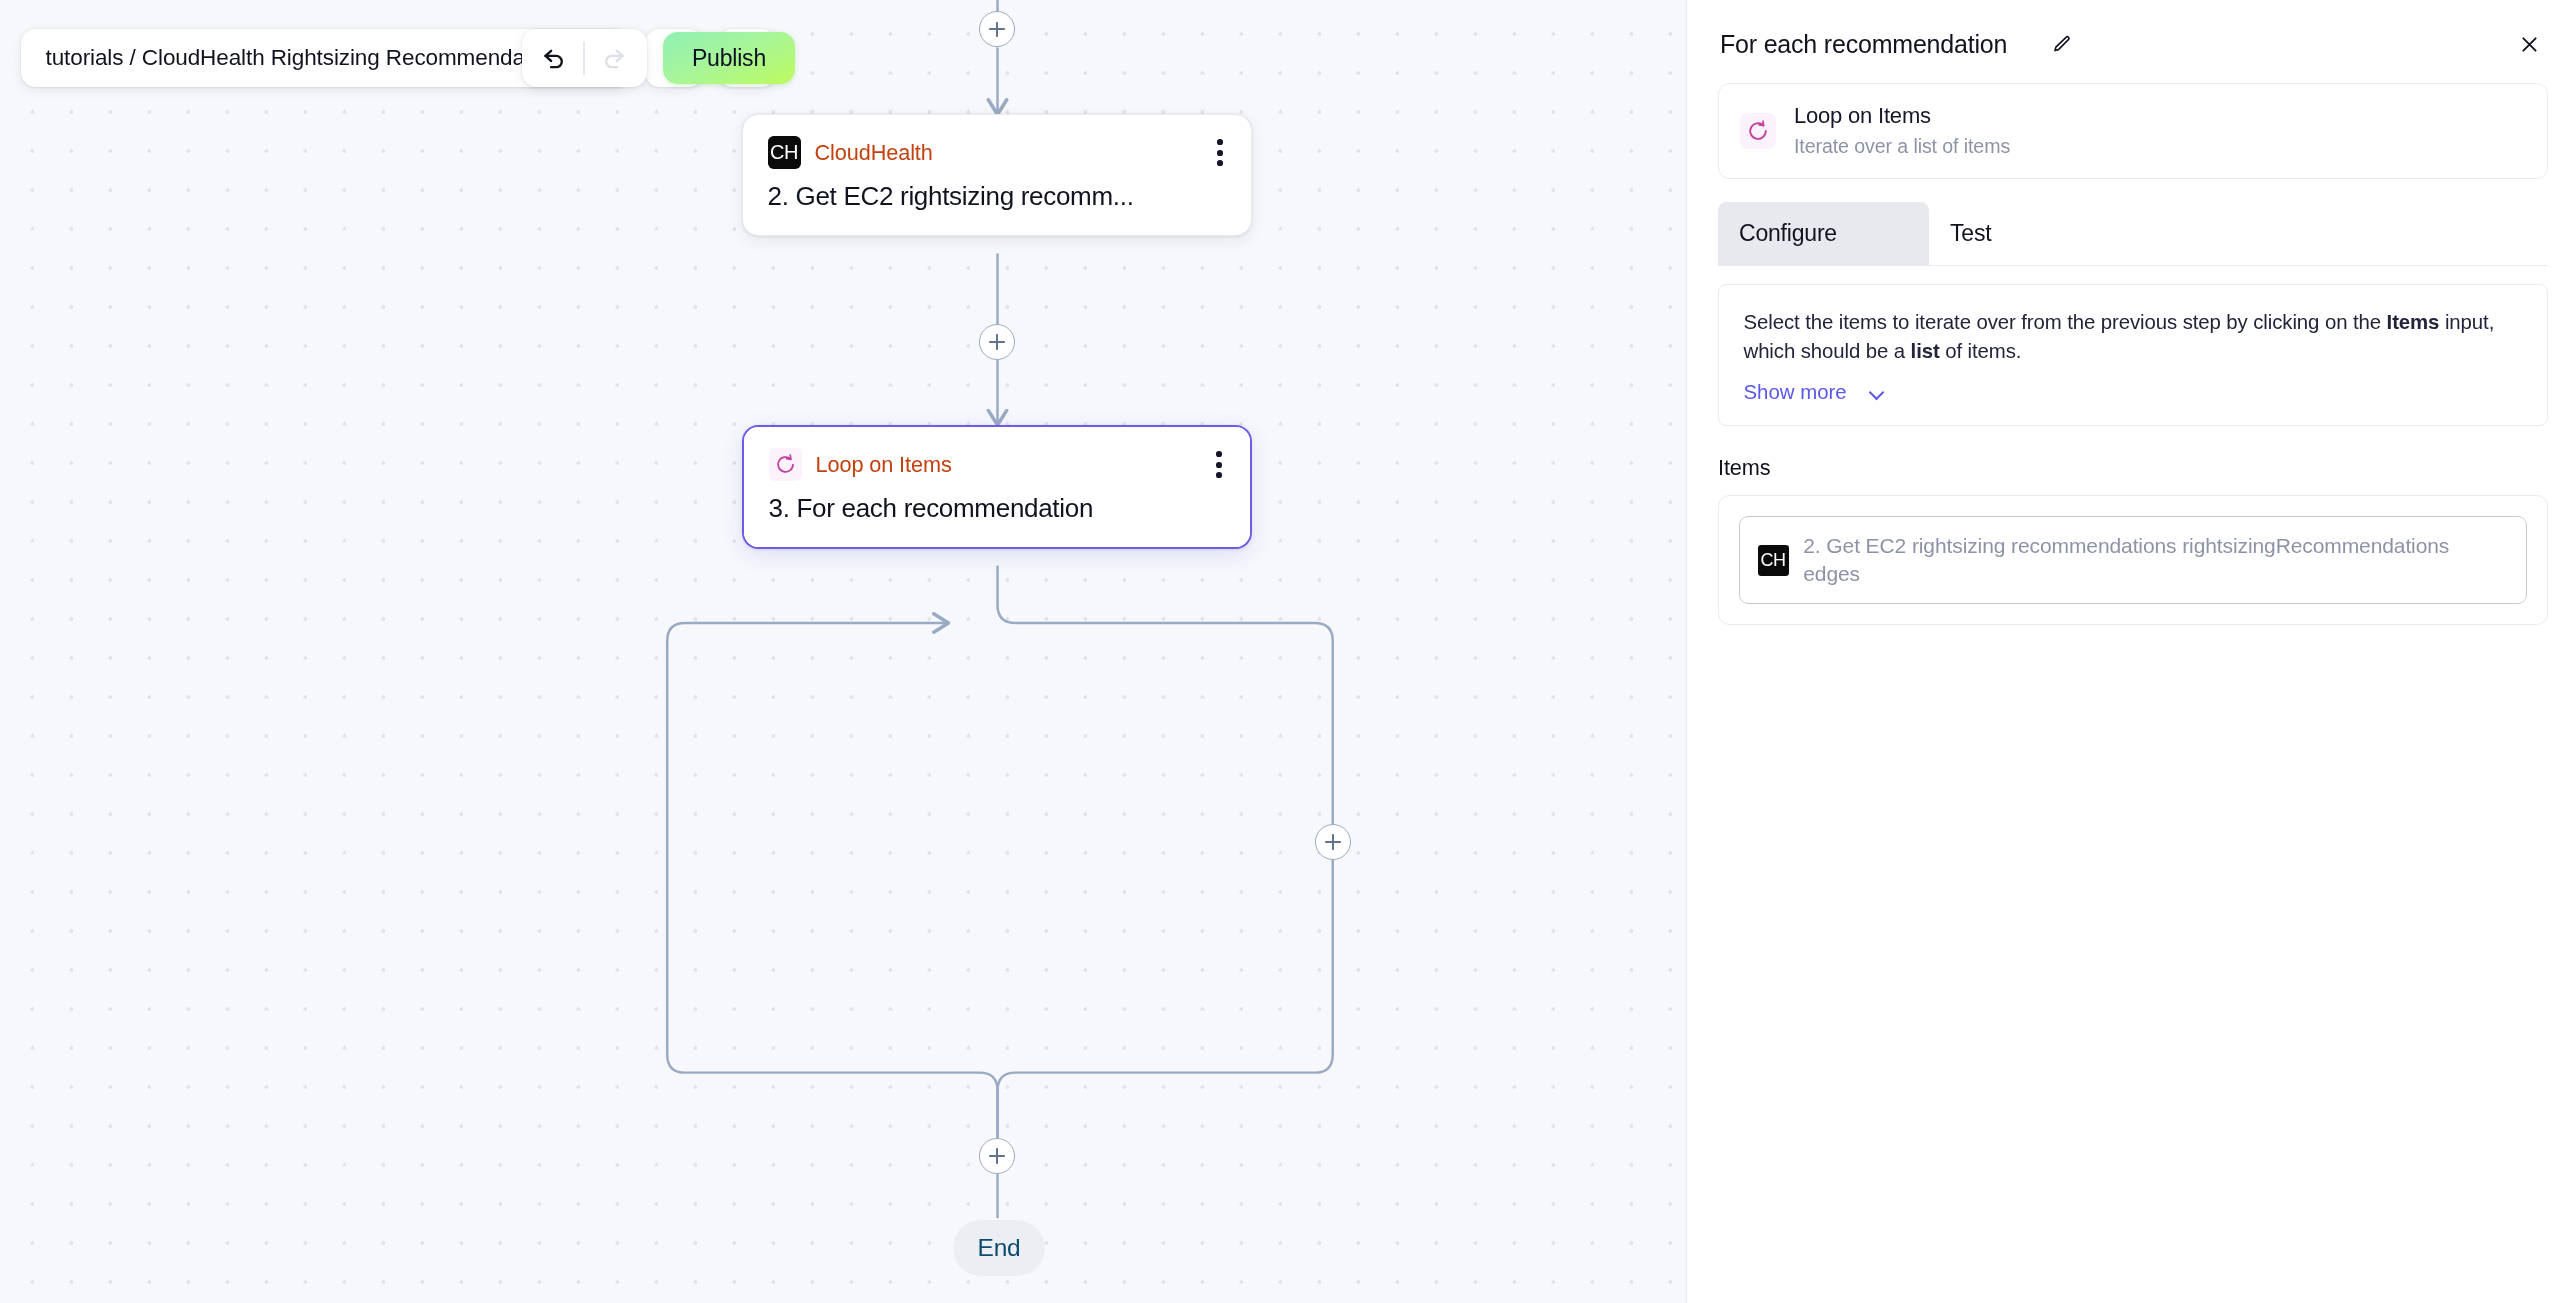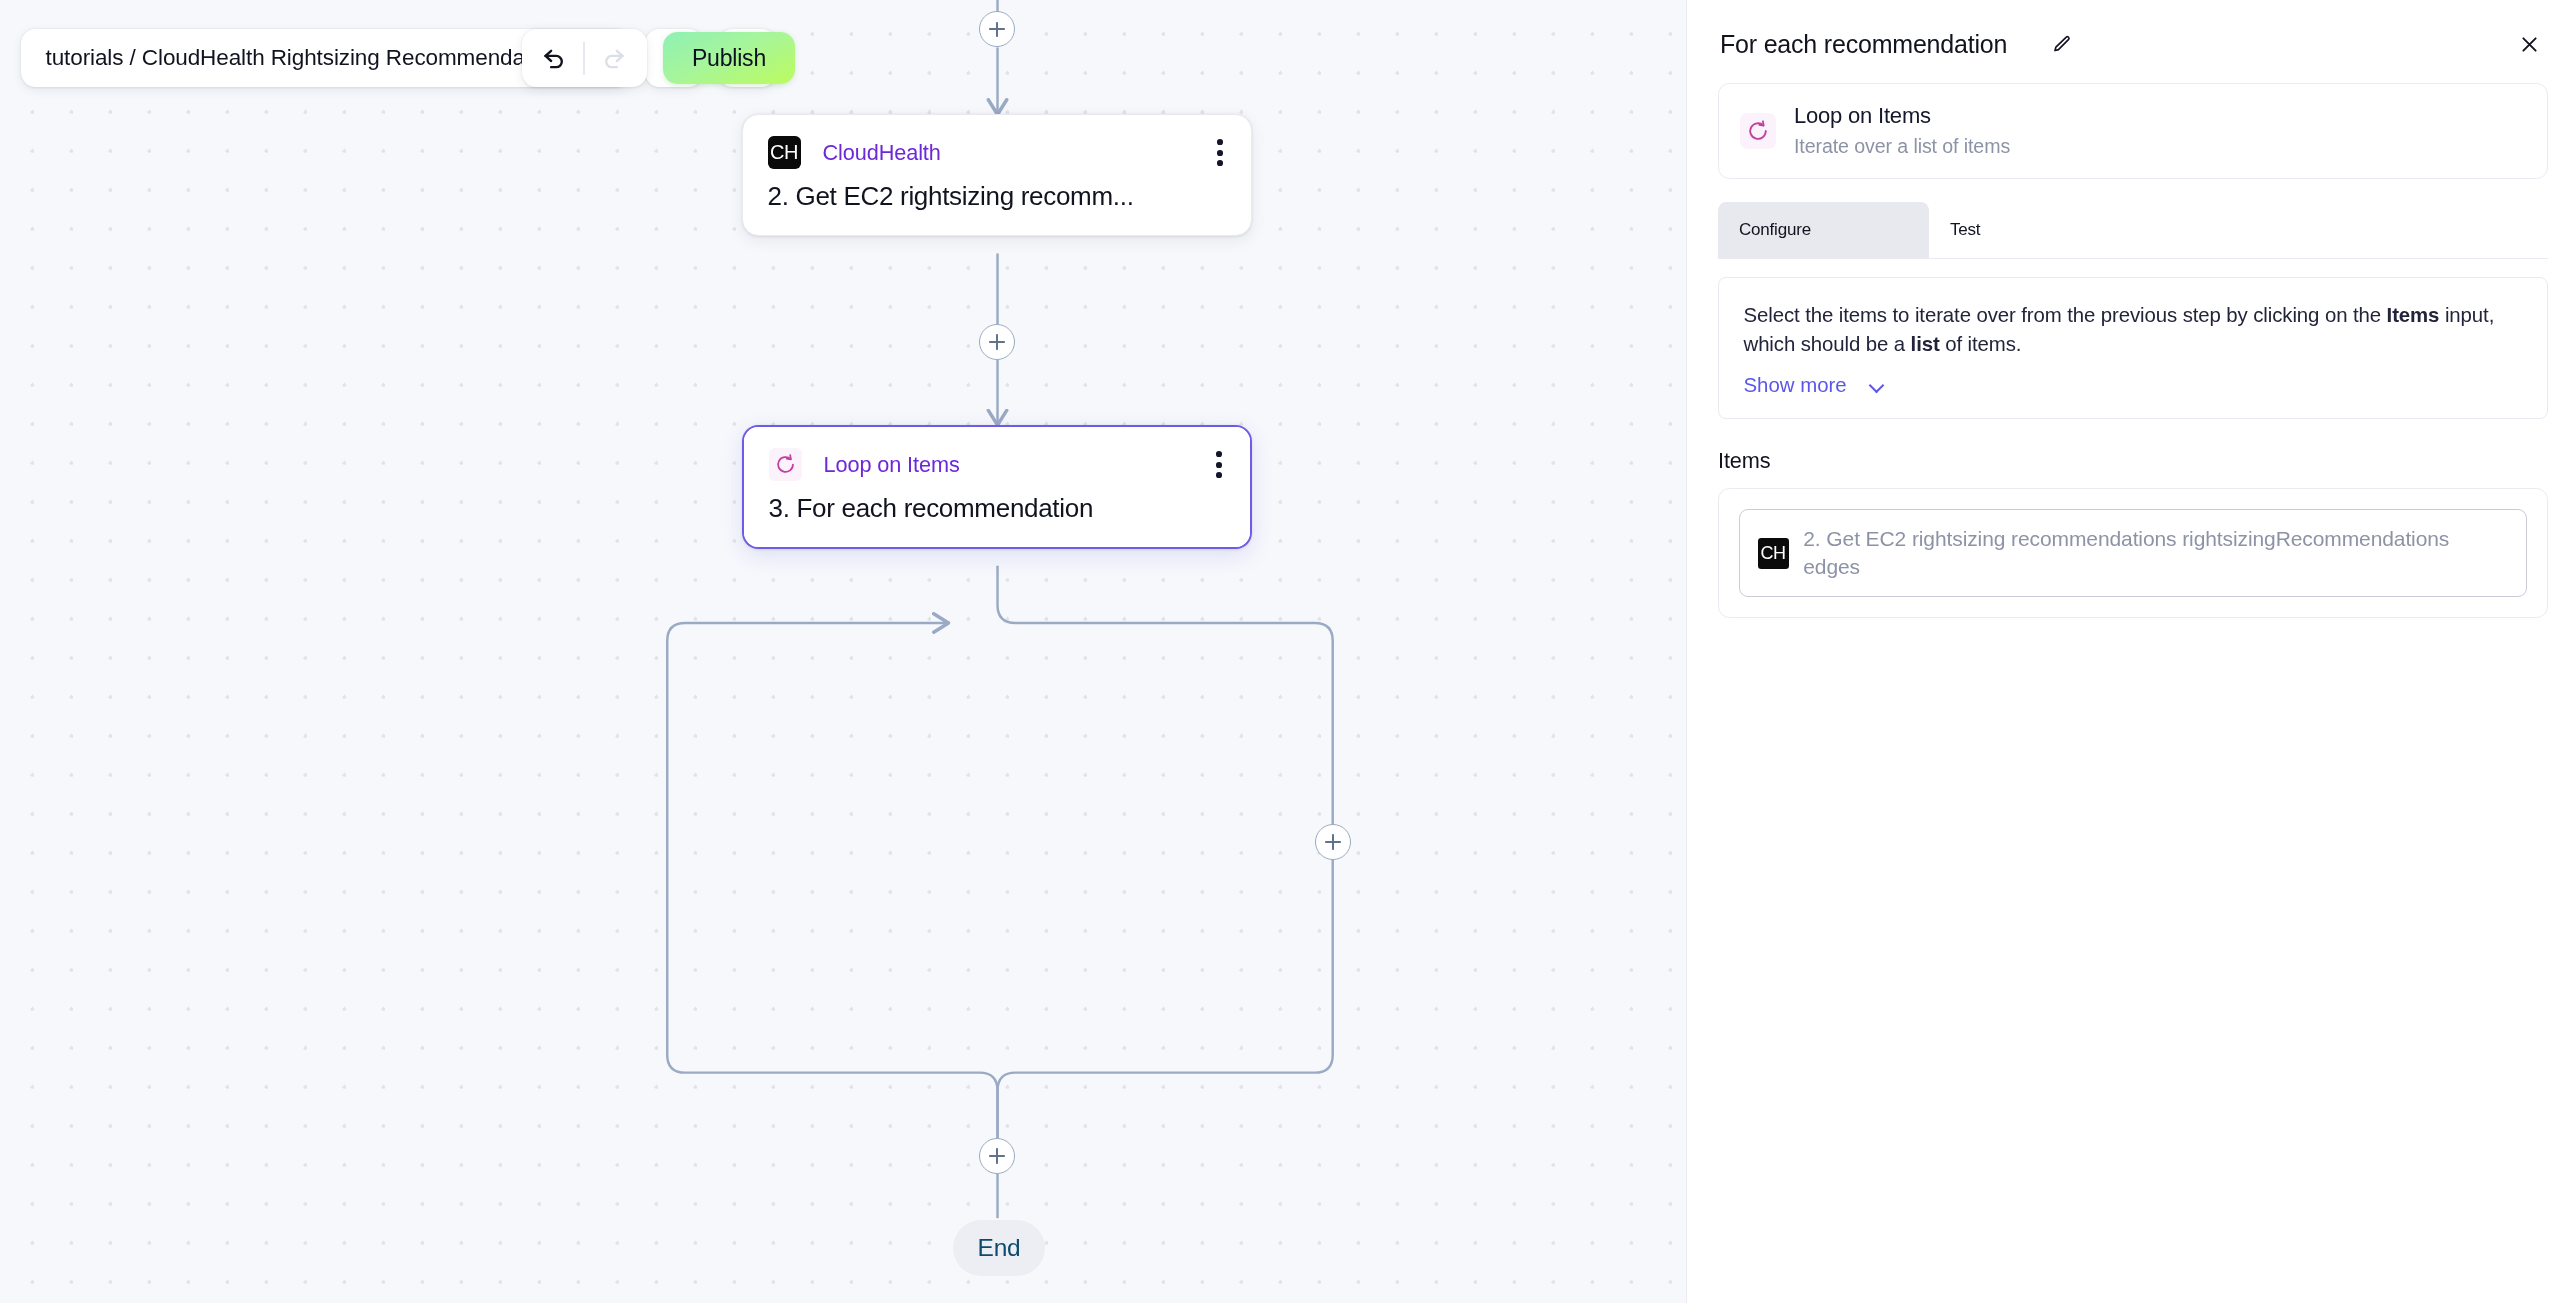--- a/index.html
+++ b/index.html
@@ -86,21 +86,21 @@
     border: 2.8px solid #6c5ce7; outline: 2px solid #ffffff; outline-offset: -4.6px;
     box-shadow: 0 0.8px 2.5px rgba(23,25,48,.09), 0 6.5px 21px rgba(80,70,200,.13);
   }
   .node-top { display: flex; align-items: center; padding: 21px 23px 0 24.5px; }
   .node-badge {
     width: 33px; height: 33px; border-radius: 5.7px; flex: 0 0 auto;
     display: flex; align-items: center; justify-content: center;
   }
   .badge-ch { background: #0a0a0a; color: #fff; font-size: 20px; letter-spacing: -0.5px; }
   .badge-loop { background: #fcf2fb; }
-  .node-subtitle { margin-left: 22px; font-size: 21.7px; color: #6d28d9; letter-spacing: -0.1px; }
+  .node-subtitle { margin-left: 14px; font-size: 21.7px; color: #c2410c; letter-spacing: -0.1px; }
   .node-dots { margin-left: auto; display:flex; flex-direction:column; gap:4.9px; align-items:center; cursor:pointer; padding: 3.3px 4.9px;}
   .node-dots i { width: 5.7px; height: 5.7px; border-radius: 50%; background: #14162a; display:block; }
   .node-title {
     padding: 11.4px 24.5px 23px 24.5px; font-size: 26px; color: #11131f; letter-spacing: -0.3px;
     white-space: nowrap; overflow: hidden;
   }
 
   
   .plus {
     position: absolute; width: 36px; height: 36px; border-radius: 50%;
@@ -137,21 +137,21 @@
   .ns-badge {
     width: 36px; height: 36px; border-radius: 7.4px; background: #fcf2fb;
     display: flex; align-items: center; justify-content: center; flex: 0 0 auto;
   }
   .ns-text { margin-left: 18px; }
   .ns-name { font-size: 22px; color: #15172a; letter-spacing: -0.2px; }
   .ns-desc { font-size: 19.6px; color: #8d93a6; margin-top: 5.7px; letter-spacing: -0.1px; }
 
   .tabs { display: flex; margin: 23px 28px 0 31px; border-bottom: 1.3px solid #e9ebf1; }
   .tab {
-    padding: 18px 0 18px 0; width: 211px; text-align: left; font-size: 17px;
+    padding: 18px 0 18px 0; width: 211px; text-align: left; font-size: 23px;
     color: #11131f; cursor: pointer; letter-spacing: -0.2px;
     border-top-left-radius: 8.2px; border-top-right-radius: 8.2px;
     padding-left: 21px;
   }
   .tab.active { background: #e7e9ef; }
 
   .desc-card {
     margin: 18px 28px 0 31px; border: 1.3px solid #e9ebf1; border-radius: 8px;
     padding: 23px 24.5px 21px 24.5px;
   }

